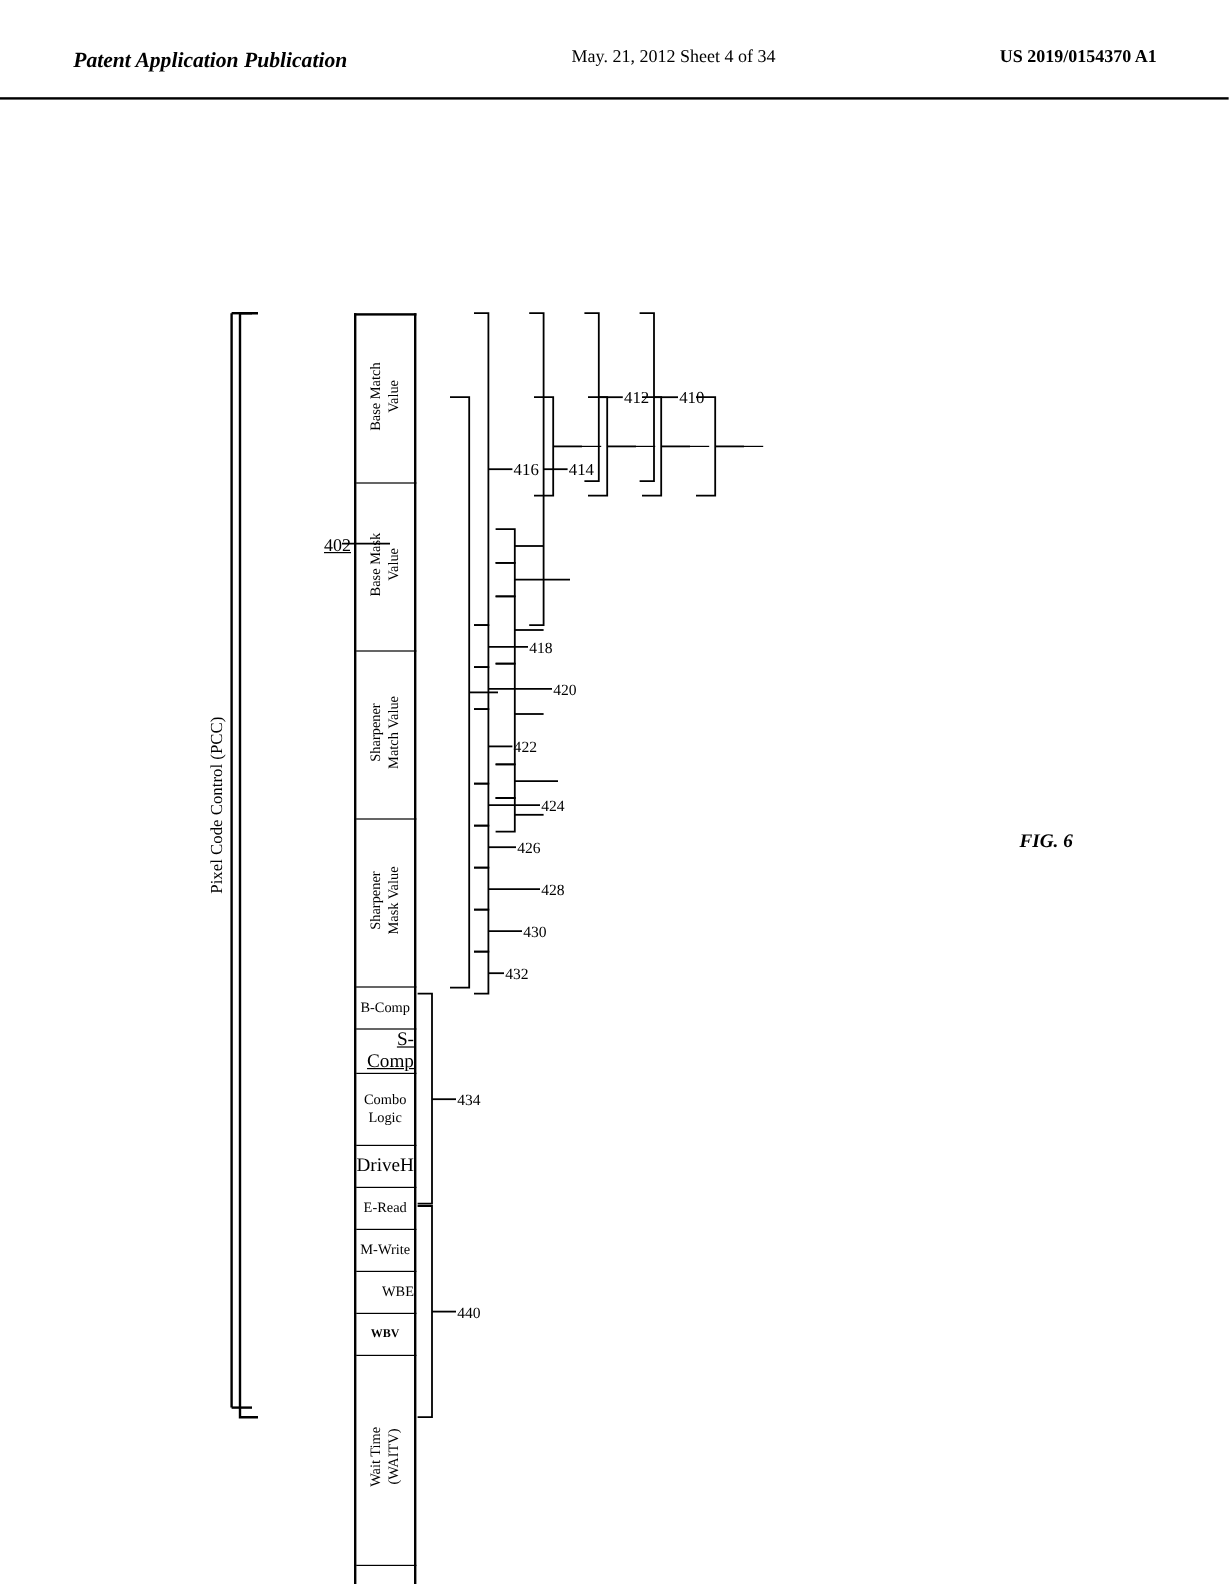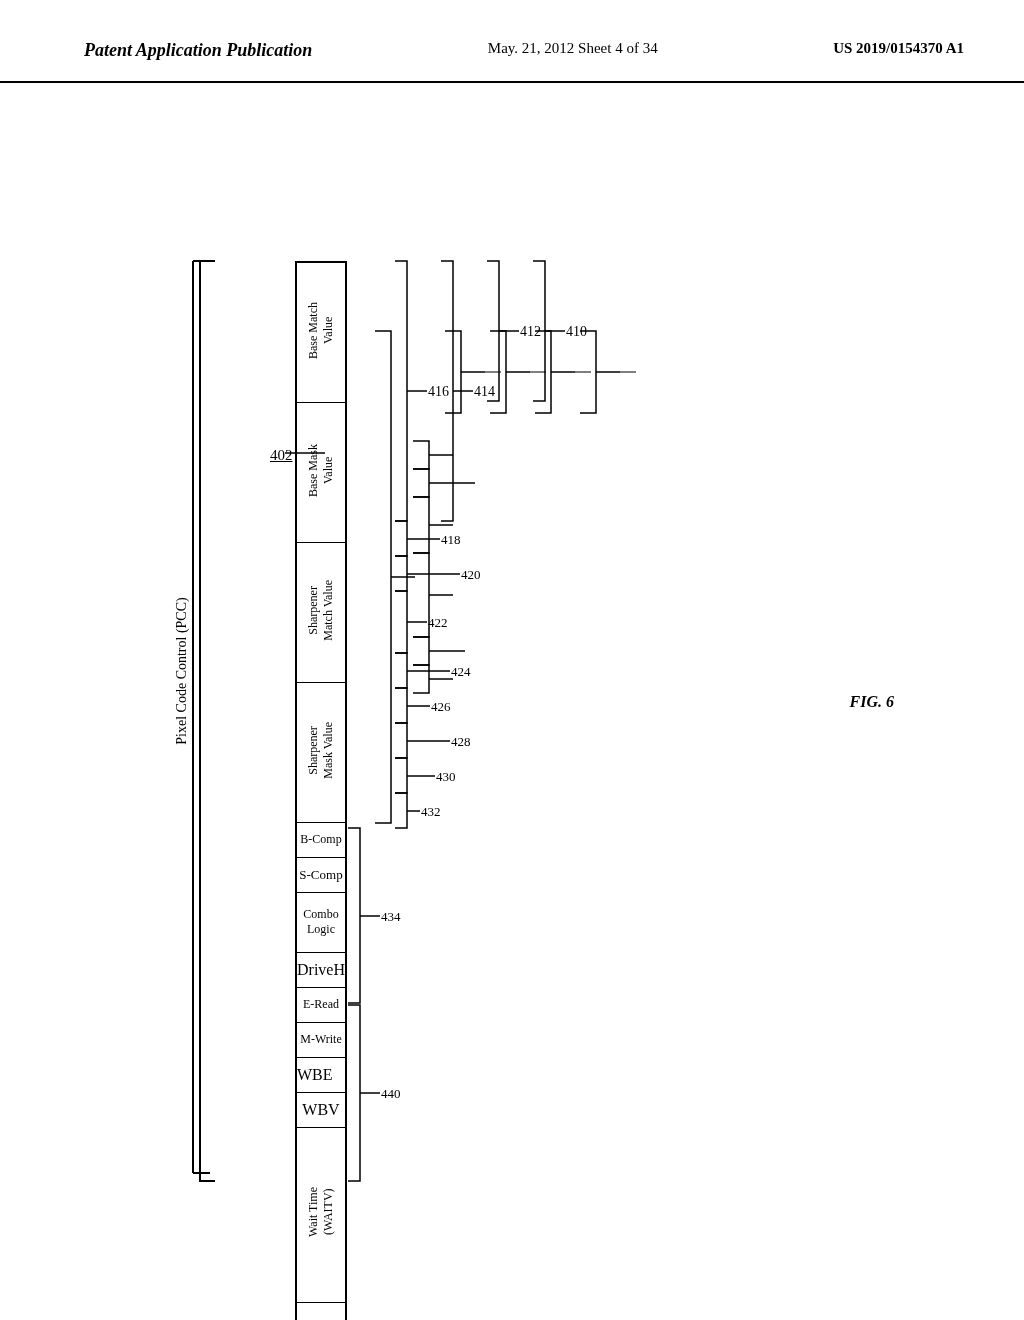--- a/index.html
+++ b/index.html
@@ -10,21 +10,21 @@
       font-family: 'Times New Roman', Times, serif;
       position: relative;
       overflow: hidden;
     }
 
     
     .header {
       display: flex;
       justify-content: space-between;
       align-items: flex-start;
-      padding: 40px 60px 20px 84px;
+      padding: 40px 60px 20px 61px;
       border-bottom: 2px solid #000;
     }
     .header-left {
       font-size: 18px;
       font-weight: bold;
       font-style: italic;
     }
     .header-center {
       font-size: 15px;
       text-align: center;
@@ -176,45 +176,45 @@
           <td style="border:1.5px solid #000; width:46px; height:140px; text-align:center; vertical-align:middle; padding:4px; font-size:12px;">
             <span style="writing-mode:vertical-rl;transform:rotate(180deg);display:inline-block;white-space:nowrap;">Sharpener<br>Mask Value</span>
           </td>
         </tr>
 
         <tr>
           <td style="border:1.5px solid #000; width:46px; height:35px; text-align:center; vertical-align:middle; font-size:12px;">B-Comp</td>
         </tr>
 
         <tr>
-          <td style="border:1.5px solid #000; width:46px; height:35px; text-align:center; vertical-align:middle; font-size:13px;">S-Comp</td>
+          <td style="border:1.5px solid #000; width:46px; height:35px; text-align:right; vertical-align:middle; font-size:16px;text-decoration:underline;">S-Comp</td>
         </tr>
 
         <tr>
           <td style="border:1.5px solid #000; width:46px; height:60px; text-align:center; vertical-align:middle; font-size:12px;">Combo<br>Logic</td>
         </tr>
 
         <tr>
           <td style="border:1.5px solid #000; width:46px; height:35px; text-align:center; vertical-align:middle; font-size:16px;">DriveH</td>
         </tr>
 
         <tr>
           <td style="border:1.5px solid #000; width:46px; height:35px; text-align:center; vertical-align:middle; font-size:12px;margin-left:24px;">E-Read</td>
         </tr>
 
         <tr>
           <td style="border:1.5px solid #000; width:46px; height:35px; text-align:center; vertical-align:middle; font-size:12px;">M-Write</td>
         </tr>
 
         <tr>
-          <td style="border:1.5px solid #000; width:46px; height:35px; text-align:left; vertical-align:middle; font-size:16px;">WBE</td>
-        </tr>
-
-        <tr>
-          <td style="border:1.5px solid #000; width:46px; height:35px; text-align:center; vertical-align:middle; font-size:16px;">WBV</td>
+          <td style="border:1.5px solid #000; width:46px; height:35px; text-align:right; vertical-align:middle; font-size:12px;">WBE</td>
+        </tr>
+
+        <tr>
+          <td style="border:1.5px solid #000; width:46px; height:35px; text-align:center; vertical-align:middle; font-size:10px;font-weight:bold;">WBV</td>
         </tr>
 
         <tr>
           <td style="border:1.5px solid #000; width:46px; height:175px; text-align:center; vertical-align:middle; padding:4px; font-size:12px;">
             <span style="writing-mode:vertical-rl;transform:rotate(180deg);display:inline-block;white-space:nowrap;">Wait Time<br>(WAITV)</span>
           </td>
         </tr>
 
         <tr>
           <td style="border:1.5px solid #000; width:46px; height:175px; text-align:center; vertical-align:middle; padding:4px; font-size:12px;">

